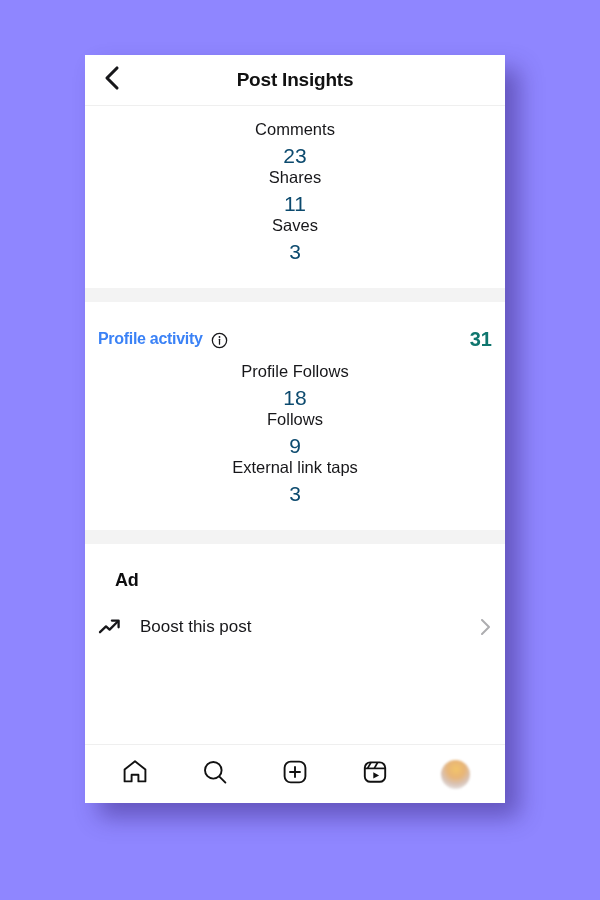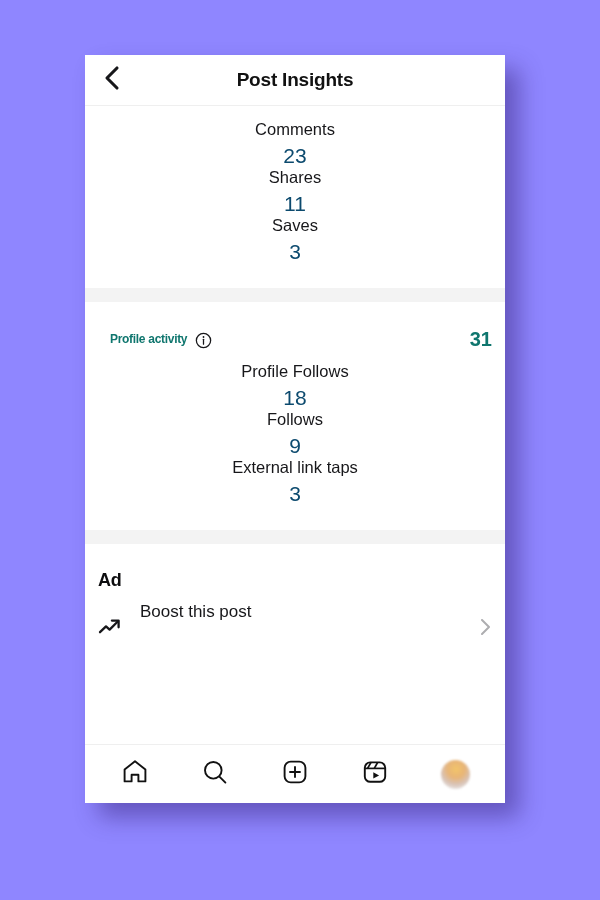--- a/index.html
+++ b/index.html
@@ -103,25 +103,24 @@
     justify-content: space-between;
     padding: 0 13px;
     height: 46px;
   }
   .section-head-left {
     display: flex;
     align-items: center;
     gap: 8px;
   }
   .section-title {
-    font-size: 12px;
+    font-size: 16px;
     font-weight: bold;
-    color: #0f766e;
+    color: #3b82f6;
     letter-spacing: -0.3px;
-    margin-left: 12px;
   }
   .section-total {
     font-size: 20px;
     font-weight: bold;
     color: #0f766e;
   }
   .info-icon {
     display: flex;
     align-items: center;
     margin-top: 2px;
@@ -129,23 +128,25 @@
 
   .ad-title {
     font-size: 18px;
     font-weight: bold;
     color: #0d0d0f;
     padding: 0 13px;
     height: 44px;
     display: flex;
     align-items: center;
     letter-spacing: -0.2px;
+    margin-left: 17px;
   }
   .boost-row {
     display: flex;
+    align-items: center;
     padding: 0 13px;
     height: 50px;
     cursor: pointer;
   }
   .boost-icon {
     width: 30px;
     display: flex;
     align-items: center;
   }
   .boost-label {

